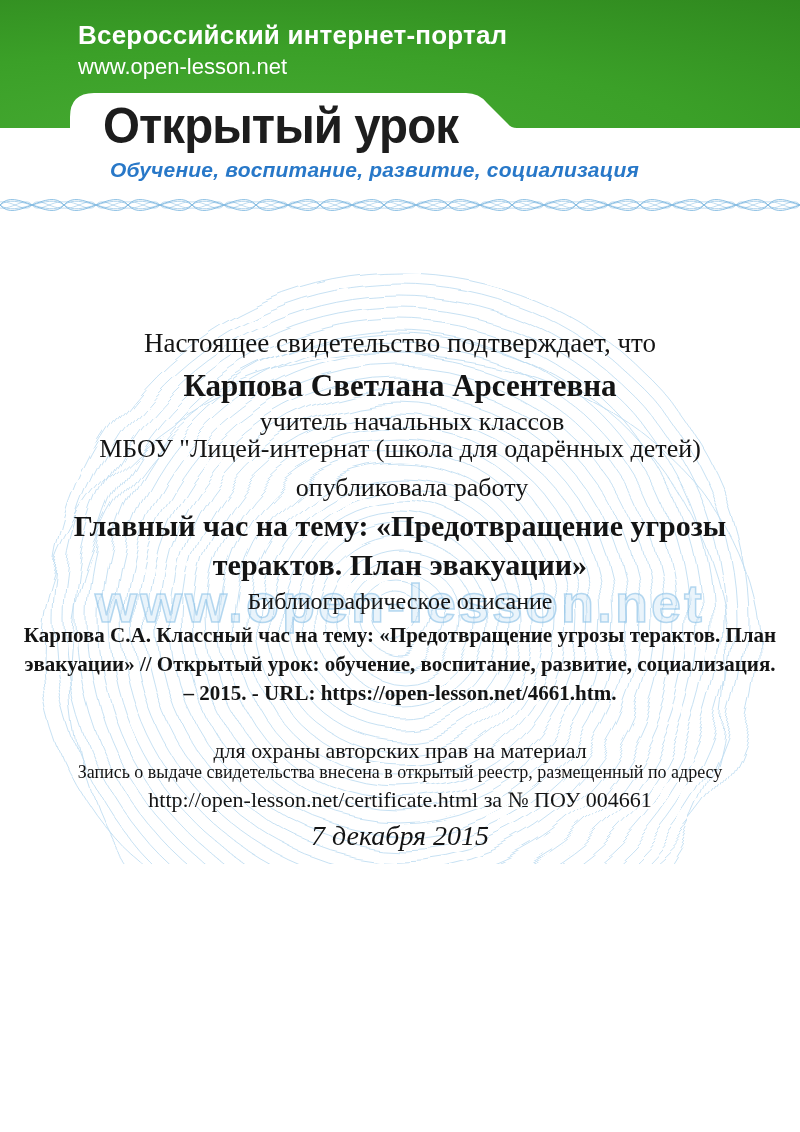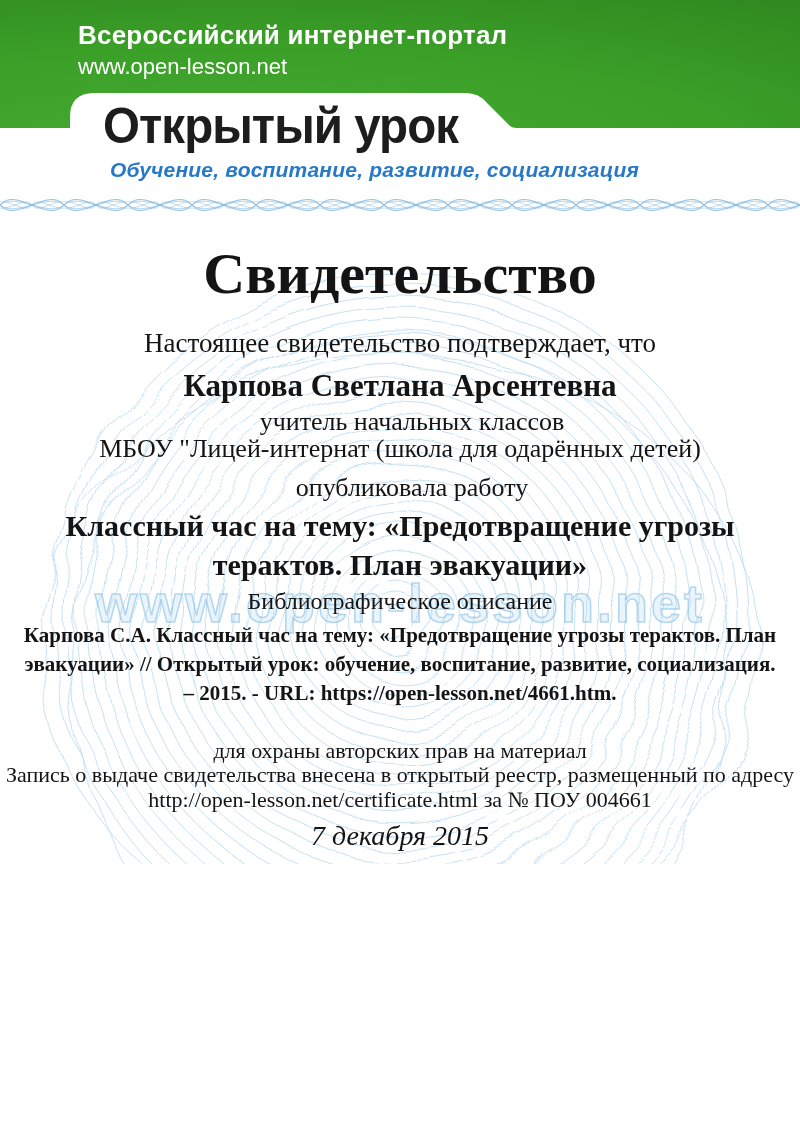--- a/index.html
+++ b/index.html
@@ -53,21 +53,21 @@
   .recipient-pos   { top:407px; font-size:26px;padding-left:24px; }
   .recipient-inst  { top:434px; font-size:26px; }
   .action-line     { top:473px; font-size:26px;padding-left:24px; }
   .work-title      { top:506px; font-size:30px; font-weight:bold; line-height:1.3;
                      left:50px; right:50px; }
   .bib-label       { top:588px; font-size:24px; }
   .bib-text        { top:621px; font-size:21px; font-weight:bold; line-height:1.38;
                      left:20px; right:20px; }
   .usage-line1     { top:712px; font-size:22px; }
   .usage-line2     { top:738px; font-size:22px; }
-  .registry-line1  { top:762px; font-size:22px;text-align:center; }
+  .registry-line1  { top:762px; font-size:18px;text-align:center; }
   .registry-line2  { top:787px; font-size:22px; }
   .issue-date      { top:820px; font-size:28px; font-style:italic; }
   
   .editor-label { position:absolute; left:104px; top:1008px; font-size:24px; color:#222; z-index:4; }
   .editor-name  { position:absolute; left:608px; top:1008px; font-size:24px; color:#6d28d9; z-index:4; }
   .stamp { position:absolute; left:372px; top:936px; width:192px; height:192px;
            transform:rotate(-14deg); z-index:5; }
   .autograph { position:absolute; left:495px; top:962px; width:170px; height:115px; z-index:6; }
   
   .green-strip { position:absolute; left:0; top:1063px; width:800px; height:8px;
@@ -147,27 +147,26 @@
           <path d="M-8,13 C8,2 24,24 32,13 C40,2 56,24 72,13" opacity=".5"></path>
           <path d="M-8,13 C8,24 24,2 32,13 C40,24 56,2 72,13" opacity=".5"></path>
         </g>
       </pattern>
     </defs>
     <rect x="0" y="0" width="800" height="26" fill="url(#braid)"></rect>
   </svg>
 
   <div class="watermark">www.open-lesson.net</div>
 
-  <div class="ctext cert-title">Свидетельство</div>
   <div class="ctext confirm-line">Настоящее свидетельство подтверждает, что</div>
   <div class="ctext recipient-name">Карпова Светлана Арсентевна</div>
   <div class="ctext recipient-pos">учитель начальных классов</div>
   <div class="ctext recipient-inst">МБОУ "Лицей-интернат (школа для одарённых детей)</div>
   <div class="ctext action-line">опубликовала работу</div>
-  <div class="ctext work-title">Классный час на тему:  «Предотвращение угрозы терактов. План эвакуации»</div>
+  <div class="ctext work-title">Главный час на тему:  «Предотвращение угрозы терактов. План эвакуации»</div>
   <div class="ctext bib-label">Библиографическое описание</div>
   <div class="ctext bib-text">Карпова С.А. Классный час на тему:  «Предотвращение угрозы терактов. План эвакуации» // Открытый урок: обучение, воспитание, развитие, социализация. – 2015. - URL: https://open-lesson.net/4661.htm.</div>
   <div class="ctext usage-line2">для охраны авторских прав на материал</div>
   <div class="ctext registry-line1">Запись о выдаче свидетельства внесена в открытый реестр, размещенный по адресу</div>
   <div class="ctext registry-line2">http://open-lesson.net/certificate.html за № ПОУ 004661</div>
   <div class="ctext issue-date">7 декабря 2015</div>
 
   <svg class="band bottom" viewBox="0 0 800 26" preserveAspectRatio="none">
     <rect x="0" y="0" width="800" height="26" fill="url(#braid)"></rect>
   </svg>

